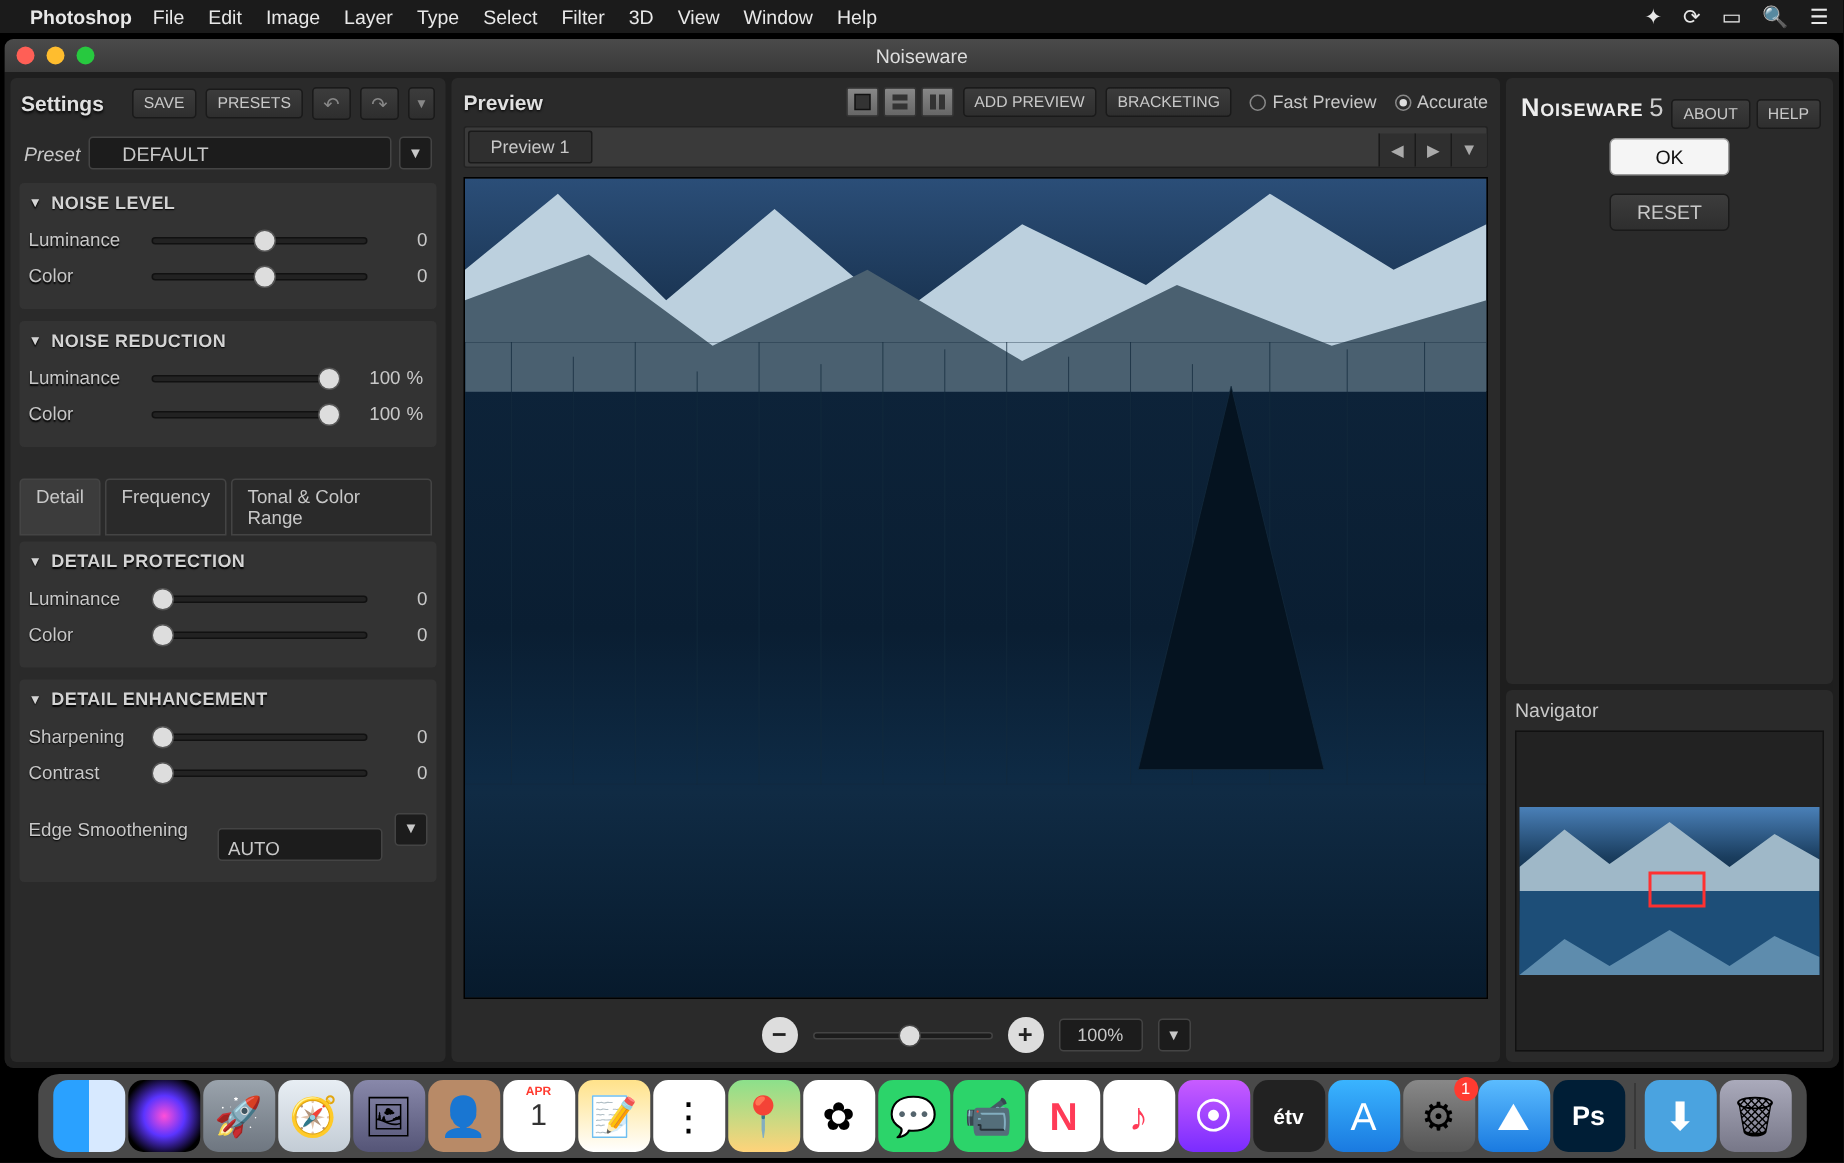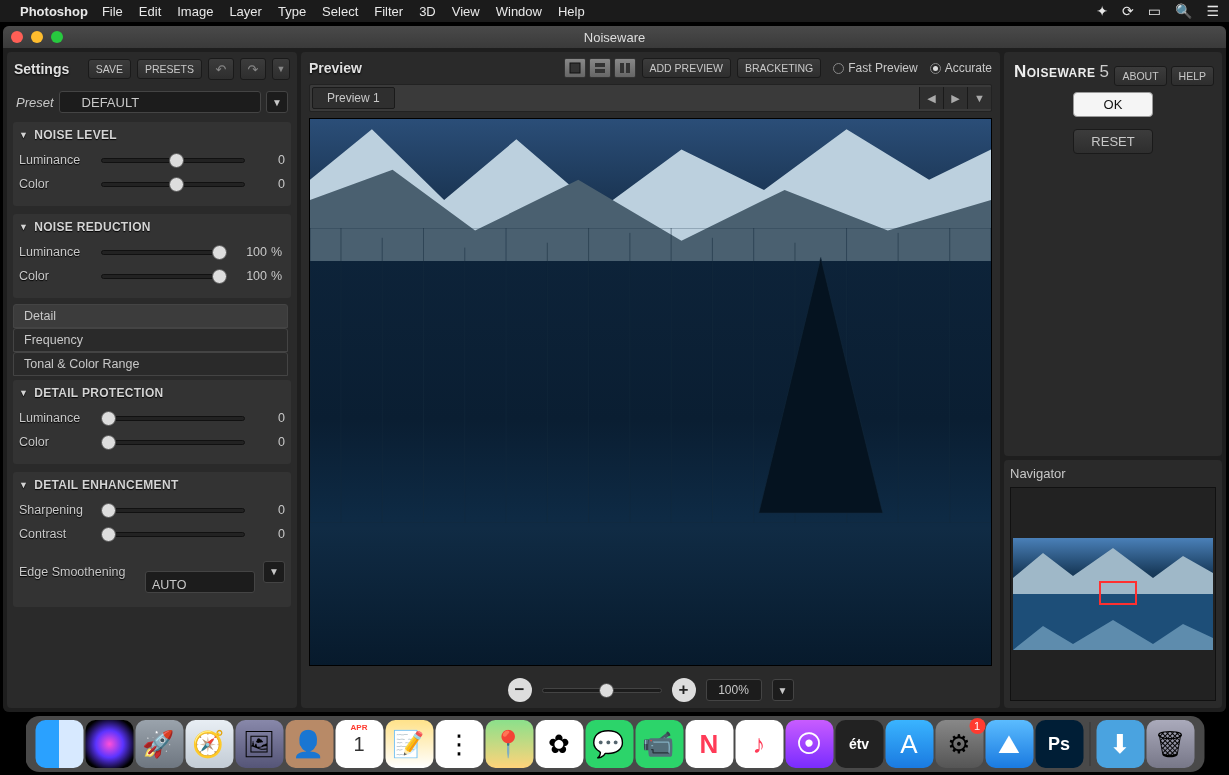--- a/index.html
+++ b/index.html
@@ -41,41 +41,41 @@
   .sec-head .tri { color: #d4d4d4; font-size: 9px; }
 
   .slider-row { display: flex; align-items: center; padding: 4px 0; gap: 4px; }
   .slider-row .lbl { width: 78px; color: #c8c8c8; font-size: 12.5px; text-shadow: 0 1px 1px #000; }
   .track { position: relative; flex: 1; height: 16px; display: flex; align-items: center; }
   .track .bar { width: 100%; height: 5px; background: #222; border-radius: 3px; border: 1px solid #111; }
   .track .thumb { position: absolute; width: 15px; height: 15px; background: #ddd; border-radius: 50%; border: 1px solid #555; cursor: pointer; }
   .slider-row .val { width: 36px; text-align: right; color: #c8c8c8; font-size: 12.5px; }
   .slider-row .unit { width: 14px; color: #c8c8c8; font-size: 12.5px; }
 
-  .tabs { display: flex; margin: 2px 6px 0; flex-direction: column; }
+  .tabs { display: flex; margin: 17px 6px 0; }
   .tab { background: #2a2a2a; border: 1px solid #444; padding: 4px 10px; color: #c8c8c8; font-size: 12.5px; cursor: pointer; margin-right: 3px; border-radius: 3px 3px 0 0; }
   .tab.active { background: #3c3c3c; }
 
   .edge-row { display: flex; align-items: center; gap: 8px; padding: 4px 0; }
   .edge-row .lbl { width: 118px; color: #c8c8c8; font-size: 12.5px; text-shadow: 0 1px 1px #000;}
   .edge-sel { flex: 1; height: 22px; background: #1c1c1c; border: 1px solid #444; border-radius: 3px; color: #c8c8c8; font-size: 12.5px; display: flex; align-items: flex-end; padding: 0 6px; margin-top: 21px; }
 
   
   .center { flex: 1; background: #2a2a2a; border-radius: 4px; display: flex; flex-direction: column; }
   .center-head { padding: 6px 8px; display: flex; align-items: center; gap: 6px; }
   .center-head .title { color: #e0e0e0; font-size: 14px; font-weight: 600; text-shadow: 0 1px 2px #000; }
   .view-toggles { display: flex; gap: 3px; }
   .vt { width: 22px; height: 20px; background: linear-gradient(#888,#666); border: 1px solid #333; border-radius: 2px; cursor: pointer; display: flex; align-items: center; justify-content: center; }
   .vt svg { display: block; }
   .preview-mode { display: flex; gap: 12px; align-items: center; margin-left: 6px; }
   .radio-opt { display: flex; align-items: center; gap: 4px; color: #c8c8c8; font-size: 12px; cursor: pointer; justify-content: center; }
   .radio { width: 11px; height: 11px; border: 1px solid #888; border-radius: 50%; display: inline-flex; align-items: center; justify-content: center; }
   .radio.checked::after { content: ""; width: 5px; height: 5px; background: #ddd; border-radius: 50%; }
 
-  .preview-tabs { display: flex; margin: 0 8px; align-items: center; background:#3a3a3a; border:1px solid #222; border-radius: 2px;}
+  .preview-tabs { display: flex; margin: 0 8px; align-items: flex-end; background:#3a3a3a; border:1px solid #222; border-radius: 2px;}
   .ptab { background: #2f2f2f; border: 1px solid #1a1a1a; color: #c8c8c8; font-size: 12px; padding: 3px 14px; cursor: pointer; margin:2px; border-radius:2px;}
   .preview-nav { display: flex; margin-left: auto;}
   .pnav { width: 24px; height: 22px; background: #2f2f2f; border-left: 1px solid #1a1a1a; color: #aaa; display: flex; align-items: center; justify-content: center; cursor: pointer; font-size:11px;}
 
   .preview-img { margin: 6px 8px; flex: 1; background: linear-gradient(180deg,#2b4e78 0%,#17304c 18%,#0d2339 25%,#0a1e32 55%,#0e2a44 73%,#102b44 75%,#071a2c 100%); border: 1px solid #000; position: relative; overflow: hidden; }
   .mtn { position: absolute; top: 0; left: 0; right: 0; height: 26%; }
   .mtn svg { width: 100%; height: 100%; }
   .trees { position: absolute; top: 20%; left: 0; right: 0; height: 54%; display: flex; align-items: flex-end; }
   .trees svg { width: 100%; height: 100%; }
 

